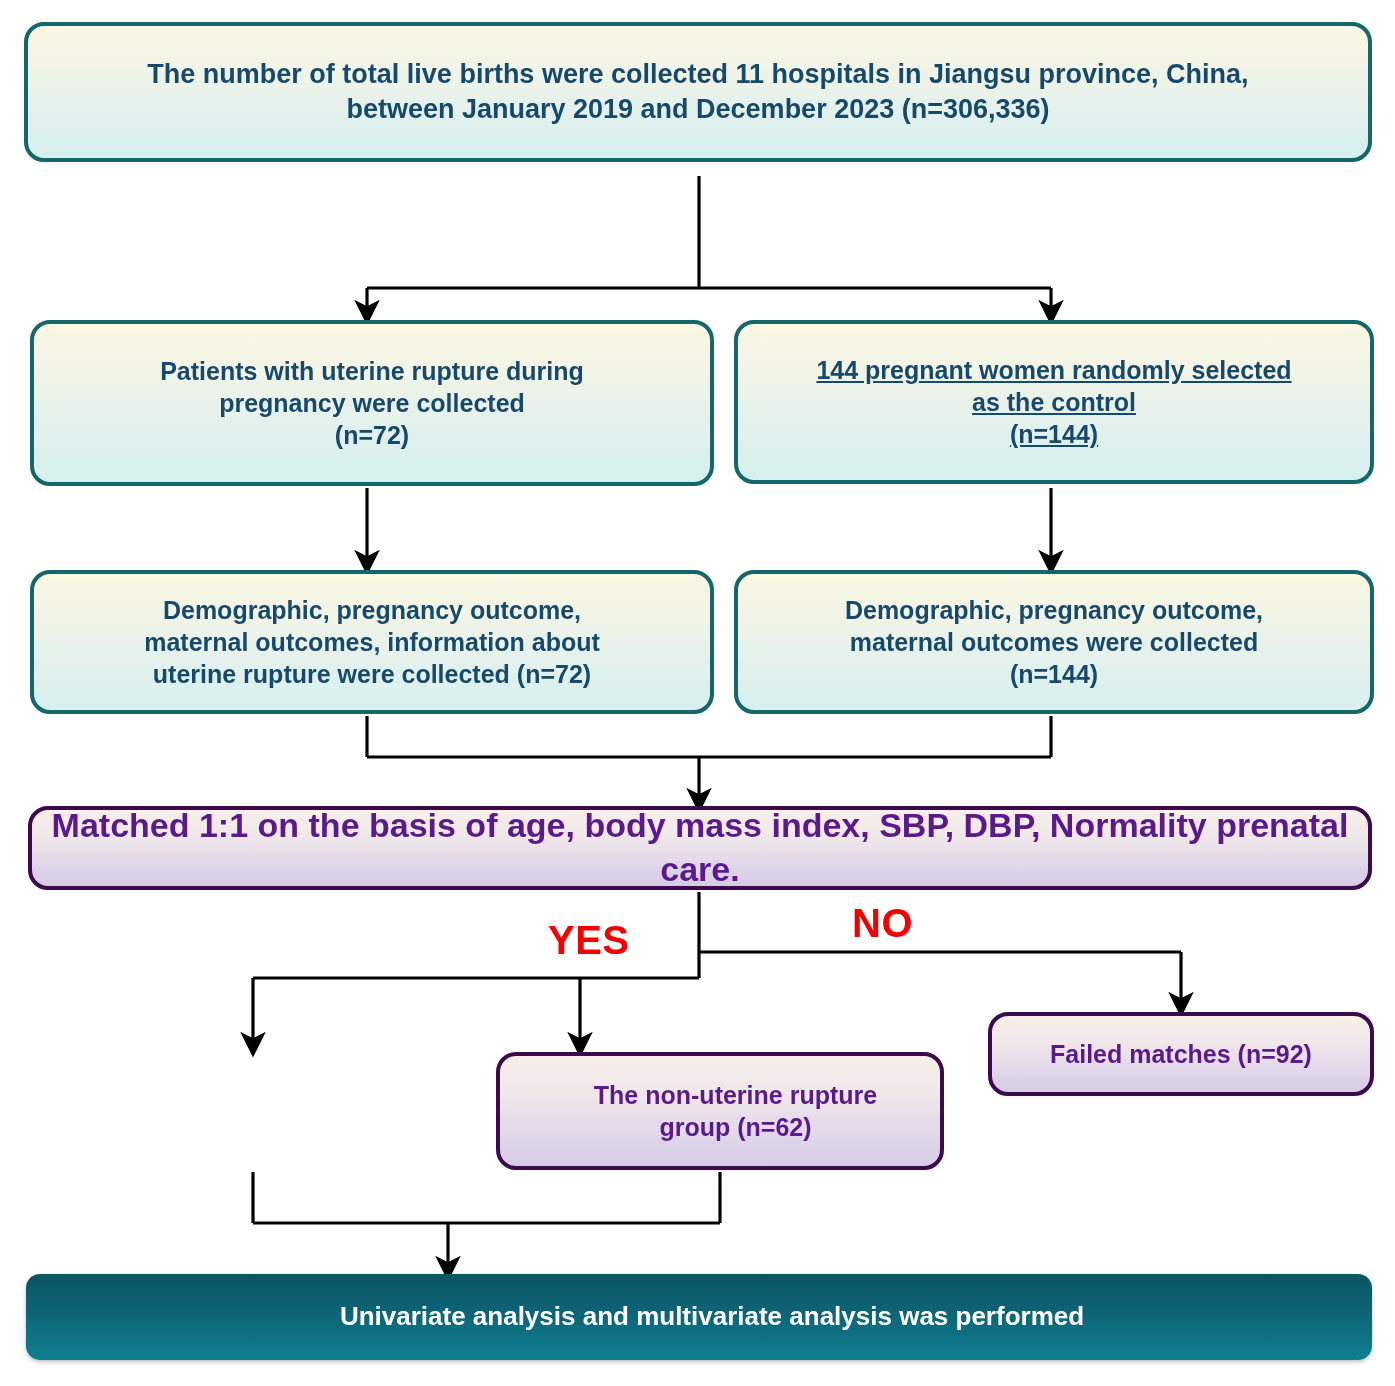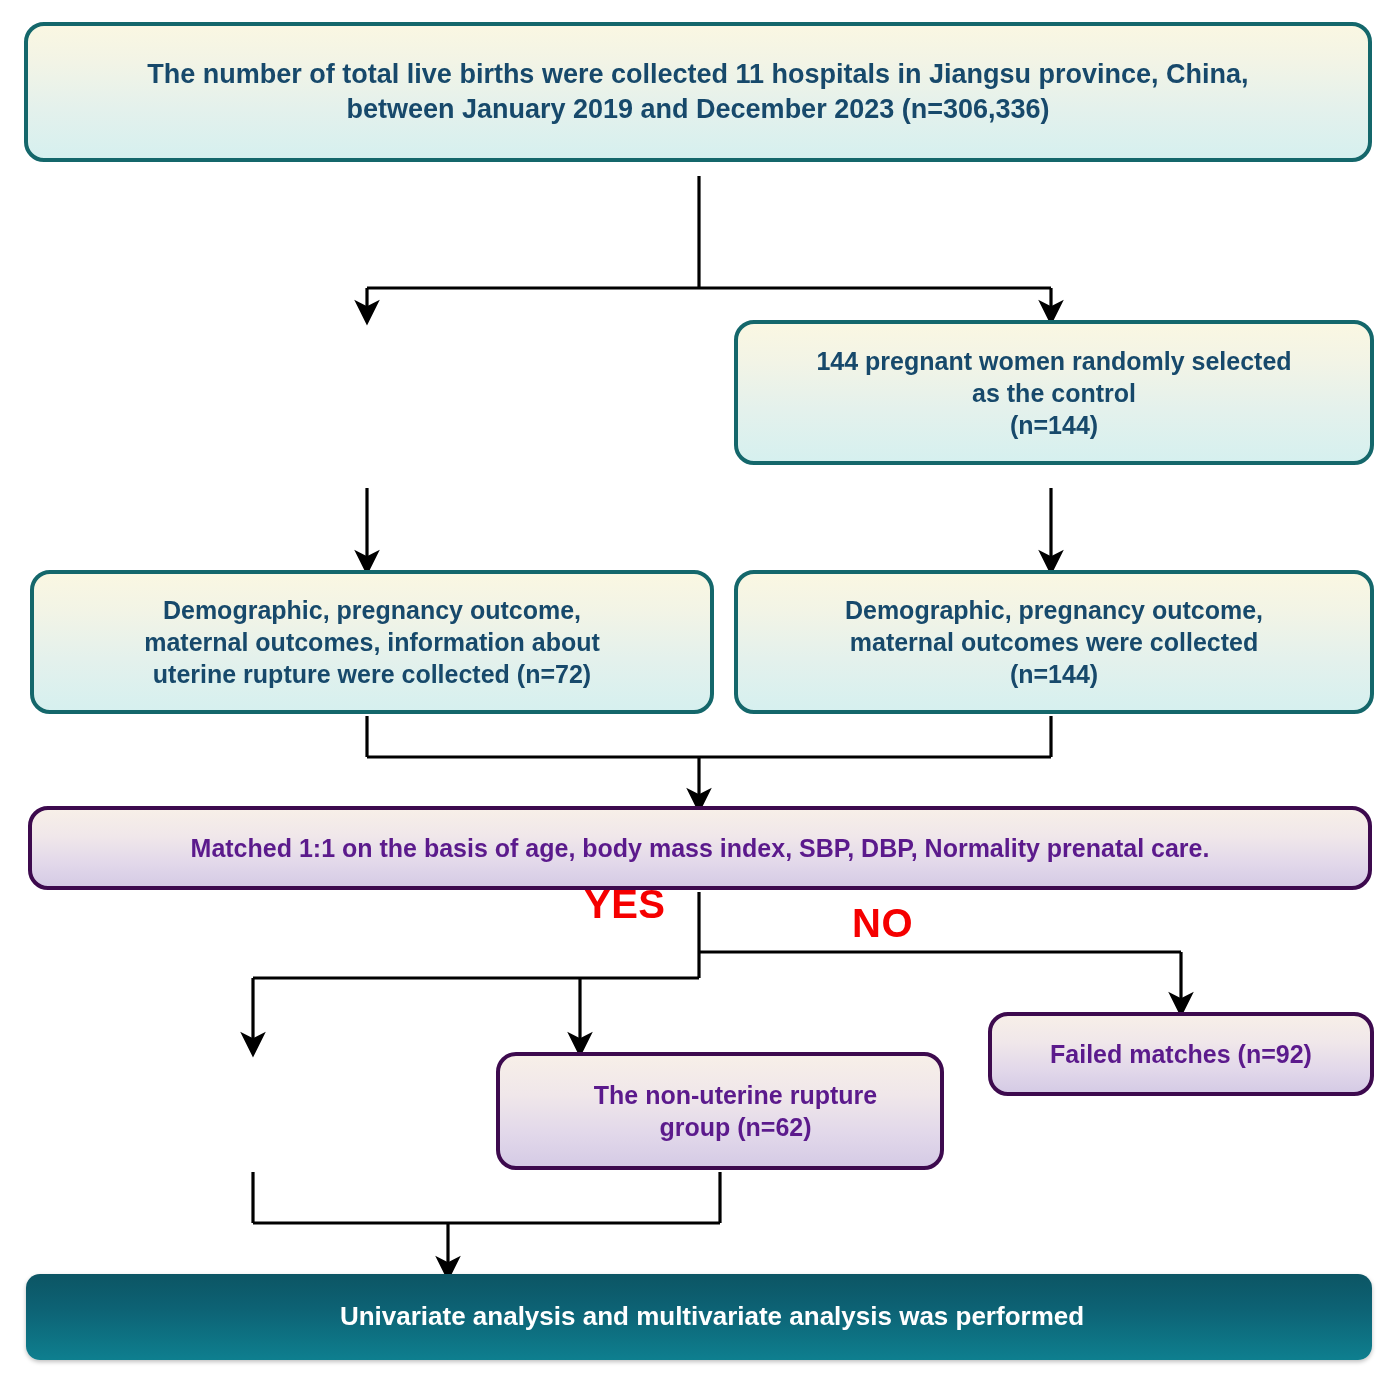--- a/index.html
+++ b/index.html
@@ -63,43 +63,43 @@
     background: linear-gradient(to bottom, #0c5564 0%, #0d6274 40%, #0e7f8f 100%);
     color: #ffffff;
     font-weight: bold;
     box-shadow: 0 2px 4px rgba(0,0,0,0.25);
   }
 
   
   #node-total-births   { left: 24px;   top: 22px;   width: 1348px; height: 140px; font-size: 27px; }
 
   #node-rupture-cases  { left: 30px;   top: 320px;  width: 684px;  height: 166px; font-size: 25px; }
-  #node-control-group  { left: 734px;  top: 320px;  width: 640px;  height: 145px; font-size: 25px; }
+  #node-control-group  { left: 734px;  top: 320px;  width: 640px;  height: 164px; font-size: 25px; text-decoration: underline; }
 
   #node-rupture-data   { left: 30px;   top: 570px;  width: 684px;  height: 144px; font-size: 25px; }
   #node-control-data   { left: 734px;  top: 570px;  width: 640px;  height: 144px; font-size: 25px; }
 
-  #node-matched        { left: 28px;   top: 806px;  width: 1344px; height: 84px;  font-size: 25px; }
+  #node-matched        { left: 28px;   top: 806px;  width: 1344px; height: 84px;  font-size: 34px; }
 
   #node-rupture-group  { left: 30px;   top: 1052px; width: 446px;  height: 118px; font-size: 25px; }
   #node-nonrupture-grp { left: 496px;  top: 1052px; width: 448px;  height: 118px; font-size: 25px; padding-left: 45px; }
   #node-failed-matches { left: 988px;  top: 1012px; width: 386px;  height: 84px; font-size: 25px; }
 
   #node-analysis       { left: 26px;   top: 1274px; width: 1346px; height: 86px;  font-size: 26px; padding-left: 40px; }
 
   
   .branch-label {
     position: absolute;
     color: #f50000;
     font-weight: bold;
     font-size: 40px;
     letter-spacing: 0.5px;
     line-height: 1;
   }
-  #label-yes { left: 548px; top: 884px; margin-left: 36px; }
+  #label-yes { left: 548px; top: 920px; }
   #label-no  { left: 852px; top: 903px; }
 </style>
 </head>
 <body>
 
 <div id="canvas">
 
   <svg id="connectors" viewBox="0 0 1395 1386" width="1395" height="1386">
     <defs>
       <marker id="arrowhead" markerWidth="9" markerHeight="9" refX="4.2" refY="4.4" orient="auto" markerUnits="strokeWidth">
@@ -135,20 +135,23 @@
       <path d="M253,1172 L253,1223"></path>
       <path d="M720,1172 L720,1223"></path>
       <path d="M253,1223 L720,1223"></path>
       <path d="M448,1223 L448,1268" marker-end="url(#arrowhead)"></path>
     </g>
   </svg>
 
   <div class="node teal" id="node-total-births">The number of total live births were collected 11 hospitals in Jiangsu province, China,
 between January 2019 and December 2023 (n=306,336)</div>
 
+  <div class="node teal" id="node-rupture-cases">Patients with uterine rupture during
+pregnancy were collected
+(n=72)</div>
 
   <div class="node teal" id="node-control-group">144 pregnant women randomly selected
 as the control
 (n=144)</div>
 
   <div class="node teal" id="node-rupture-data">Demographic, pregnancy outcome,
 maternal outcomes, information about
 uterine rupture were collected (n=72)</div>
 
   <div class="node teal" id="node-control-data">Demographic, pregnancy outcome,

